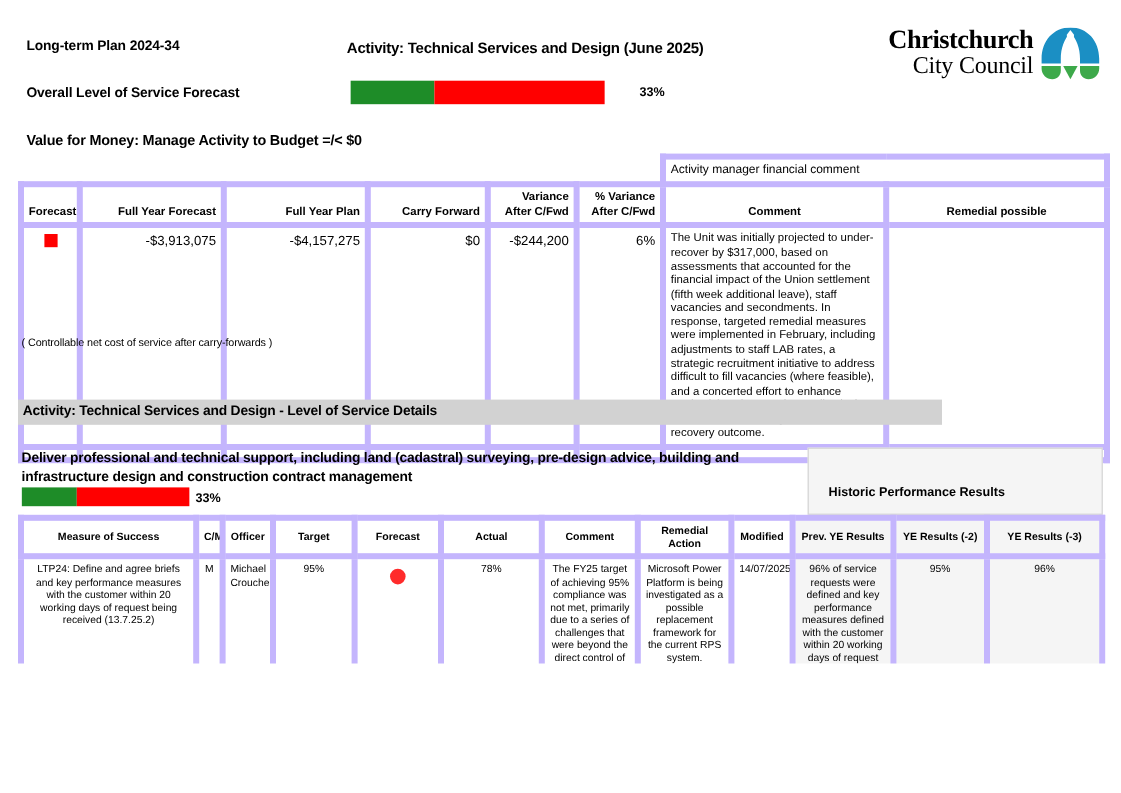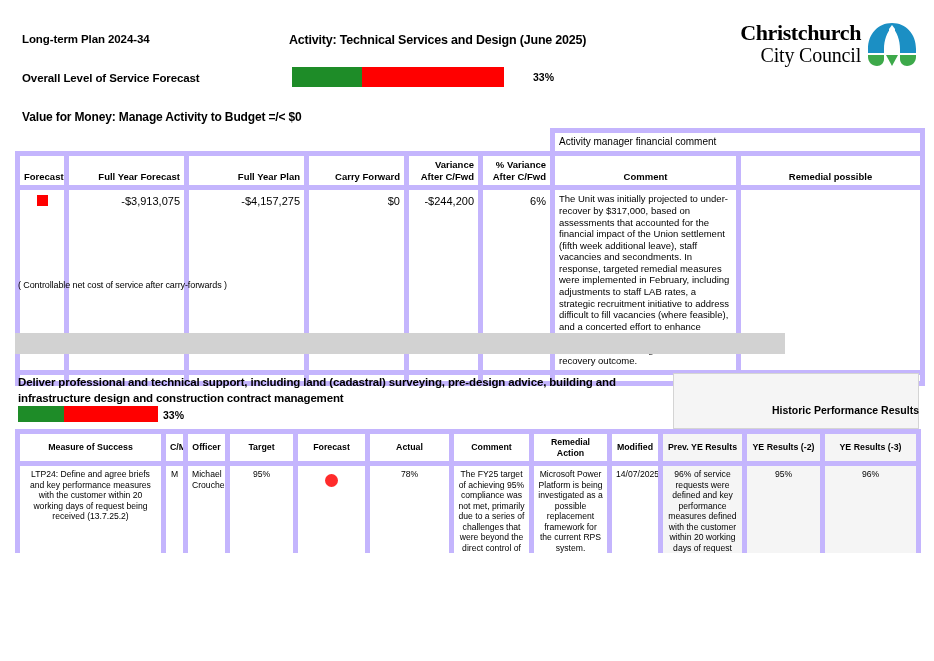--- a/index.html
+++ b/index.html
@@ -181,23 +181,23 @@
   .hpr-box {
     position: absolute;
     left: 673px; top: 373px;
     width: 246px; height: 56px;
     border: 1px solid #d4d4d4;
     background: #f5f5f5;
     box-sizing: border-box;
   }
   .hpr-txt {
     position: absolute;
-    left: 673px; top: 404px;
+    left: 641px; top: 404px;
     width: 246px;
-    text-align: right;
+    text-align: center;
     font-size: 10.5px;
     font-weight: bold;
   }
 
   
   #los-table {
     left: 15px; top: 429px; width: 905px;
     font-size: 8.6px;
     text-align: center;
   }
@@ -297,20 +297,21 @@
           <td></td>
         <td></td>
           <td></td>
       </tr>
     </tbody>
   </table>
 
   <div class="footnote">( Controllable net cost of service after carry-forwards )</div>
 
   <div class="band"></div>
+  <div class="band-txt">Activity: Technical Services and Design - Level of Service Details</div>
 
   <div class="los-stmt">Deliver professional and technical support, including land (cadastral) surveying, pre-design advice, building and infrastructure design and construction contract management</div>
   <div class="bar-outer" id="los-bar">
     <div class="bar-green" id="los-green" style="width: 33%;"></div>
     <div class="bar-red" id="los-red" style="width: 67%;"></div>
   </div>
   <div class="bar-pct" id="los-pct">33%</div>
 
   <div class="hpr-box"></div>
   <div class="hpr-txt">Historic Performance Results</div>

